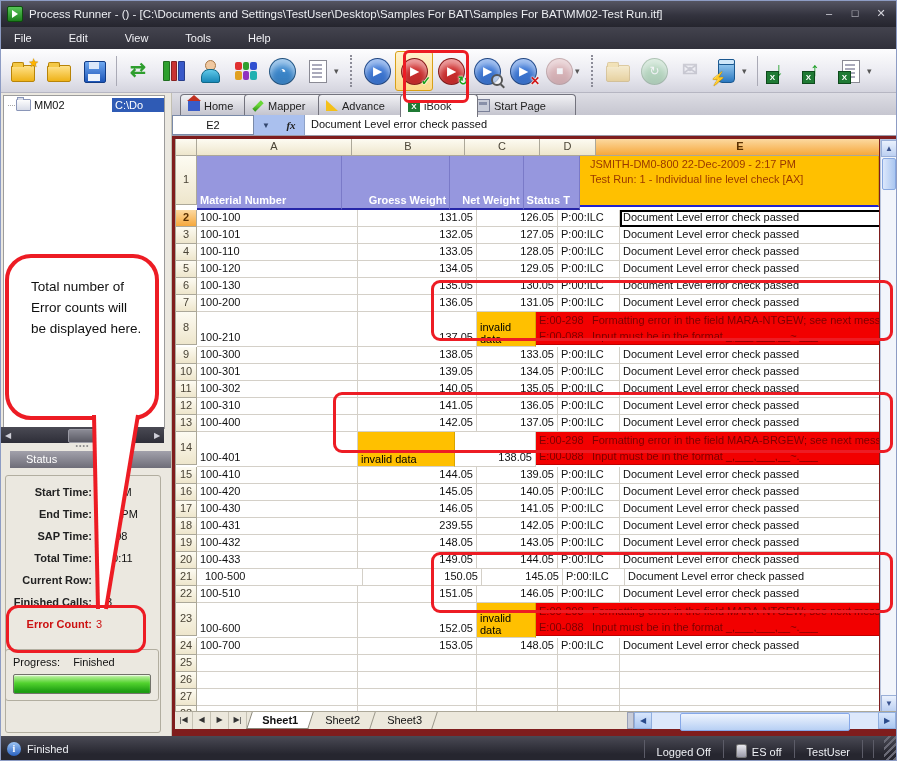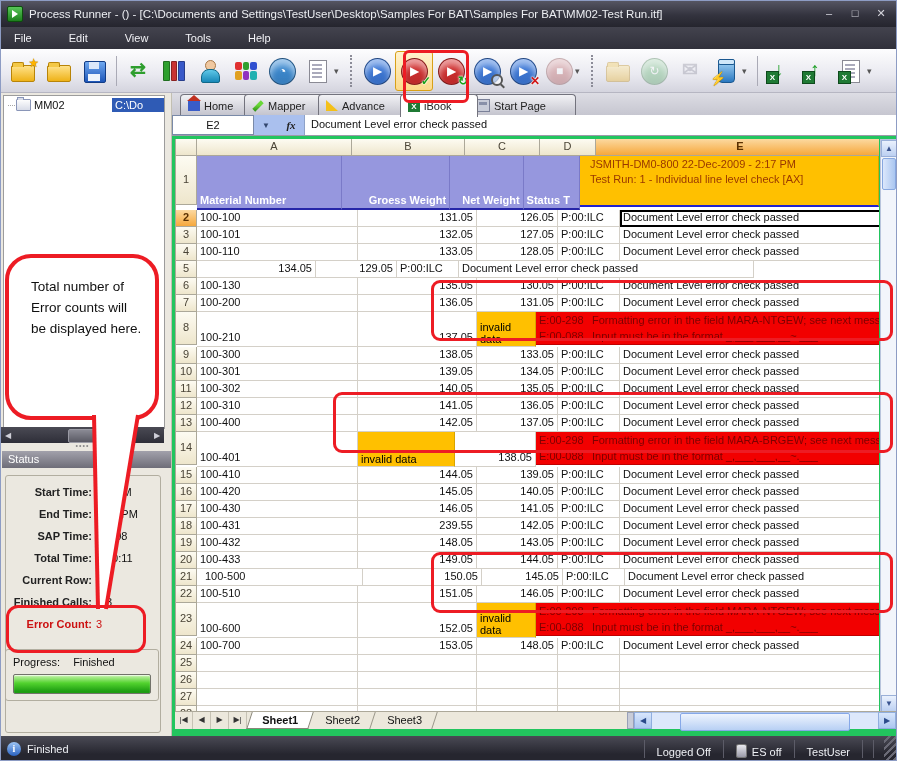--- a/index.html
+++ b/index.html
@@ -55,34 +55,34 @@
   #treerow{display:flex;height:17px;align-items:center;}
   #treedots{color:#999;font-size:9px;margin:0 1px 0 3px;letter-spacing:-1px;}
   .minifolder{width:13px;height:10px;background:linear-gradient(#fdfdfd,#d8dce8);border:1px solid #8a96b8;border-radius:1px;margin-right:3px;position:relative;}
   .minifolder:before{content:"";position:absolute;top:-3px;left:0;width:5px;height:2px;background:#d8dce8;border:1px solid #8a96b8;border-bottom:none;}
   #pathcell{background:#2f5bb5;color:#fff;padding:1px 3px;margin-left:auto;width:46px;}
   #lp-hscroll{position:absolute;left:0;top:334px;width:163px;height:16px;background:linear-gradient(#4a4a54,#2e2e38);display:flex;align-items:center;}
   .lpsb-btn{width:14px;color:#cfcfd8;font-size:8px;text-align:center;}
   #lpsb-track{flex:1;height:12px;margin:0 1px;position:relative;}
   #lpsb-thumb{position:absolute;left:52px;top:0;width:58px;height:12px;background:linear-gradient(#8a8a94,#5a5a64);border:1px solid #9a9aa4;border-radius:2px;color:#d0d0d8;text-align:center;font-size:8px;line-height:11px;letter-spacing:1px;}
   #lp-grip{position:absolute;left:0;top:350px;width:163px;height:8px;text-align:center;color:#8a8a8a;font-size:7px;line-height:6px;letter-spacing:1px;}
-  #statushdr{position:absolute;left:1px;top:358px;width:193px;height:17px;background:linear-gradient(#a2a1ab,#6e6d78);color:#fff;padding:2px 6px;box-sizing:border-box;}
+  #statushdr{position:absolute;left:9px;top:358px;width:193px;height:17px;background:linear-gradient(#a2a1ab,#6e6d78);color:#fff;padding:2px 16px;box-sizing:border-box;}
   #statusbox{position:absolute;left:4px;top:382px;width:154px;height:256px;border:1px solid #b2aea0;border-radius:3px;}
   .srow{position:relative;height:22px;}
   .slabel{display:inline-block;width:86px;text-align:right;font-weight:bold;color:#222;}
   .sval1{margin-left:4px;}
   .sval2{position:absolute;left:100px;}
   .srow.err .slabel,.srow.err .sval1{color:#cc1111;}
   #progressbox{position:absolute;left:4px;top:556px;width:154px;height:52px;border:1px solid #b2aea0;border-radius:3px;padding:6px 7px;box-sizing:border-box;}
   #progbar{margin-top:6px;height:18px;border:1px solid #72726a;border-radius:2px;background:linear-gradient(#c8f4ae,#52d22e 45%,#1e9e12 90%);box-shadow:inset 0 1px 1px rgba(255,255,255,.7);}
   
   #callout{position:absolute;left:4px;top:161px;width:154px;height:166px;background:#fff;border:4px solid #ed1c24;border-radius:26px;z-index:7;padding:18px 0 0 22px;box-sizing:border-box;font-size:13.5px;line-height:21px;color:#101010;}
   #tailsvg{position:absolute;left:0;top:0;width:170px;height:643px;z-index:8;pointer-events:none;}
   
-  #main{left:170px;top:92px;width:727px;height:643px;background:#22c55e;border-left:1px solid #c2bfb2;}
+  #main{left:170px;top:92px;width:727px;height:643px;background:#7f1d1d;border-left:1px solid #c2bfb2;}
   #tabstrip{position:absolute;left:0;top:0;width:727px;height:22px;background:linear-gradient(#dddde4,#c6c6d0);}
   .tab{position:absolute;top:1px;height:21px;border:1px solid #73737d;border-bottom:none;border-radius:4px 4px 0 0;background:linear-gradient(#f2f2f5,#c2c2cc);display:flex;align-items:center;padding:0 7px;gap:4px;color:#222;}
   .tab.active{background:#fff;height:22px;z-index:2;}
   .tabicon{width:12px;height:11px;position:relative;display:inline-block;}
   .ti-home{background:linear-gradient(#4a6cd4,#24складe);}
   
   .ti-home{background:#3a5cc8;}
   .ti-home:before{content:"";position:absolute;left:-1px;top:-5px;border-left:7px solid transparent;border-right:7px solid transparent;border-bottom:6px solid #c03020;}
   .ti-mapper{background:linear-gradient(135deg,#6ad838 40%,#2a8a14);transform:rotate(45deg);width:4px;height:12px;margin:0 4px;}
   .ti-advance{width:0;height:0;border-left:12px solid #f4c018;border-top:11px solid transparent;}
@@ -419,20 +419,21 @@
         <div class="grow">
           <div class="rowhdr" style="width: 20px; height: 16px;">4</div>
           <div class="cell " style="width: 154px; height: 16px;">100-110</div>
           <div class="cell num" style="width: 112px; height: 16px;">133.05</div>
           <div class="cell num" style="width: 74px; height: 16px;">128.05</div>
           <div class="cell " style="width: 55px; height: 16px;">P:00:ILC</div>
           <div class="cell " style="width: 288px; height: 16px;">Document Level error check passed</div>
         </div>
         <div class="grow">
           <div class="rowhdr" style="width: 20px; height: 16px;">5</div>
+          <div class="cell " style="width: 154px; height: 16px;">100-120</div>
           <div class="cell num" style="width: 112px; height: 16px;">134.05</div>
           <div class="cell num" style="width: 74px; height: 16px;">129.05</div>
           <div class="cell " style="width: 55px; height: 16px;">P:00:ILC</div>
           <div class="cell " style="width: 288px; height: 16px;">Document Level error check passed</div>
         </div>
         <div class="grow">
           <div class="rowhdr" style="width: 20px; height: 16px;">6</div>
           <div class="cell " style="width: 154px; height: 16px;">100-130</div>
           <div class="cell num" style="width: 112px; height: 16px;">135.05</div>
           <div class="cell num" style="width: 74px; height: 16px;">130.05</div>

